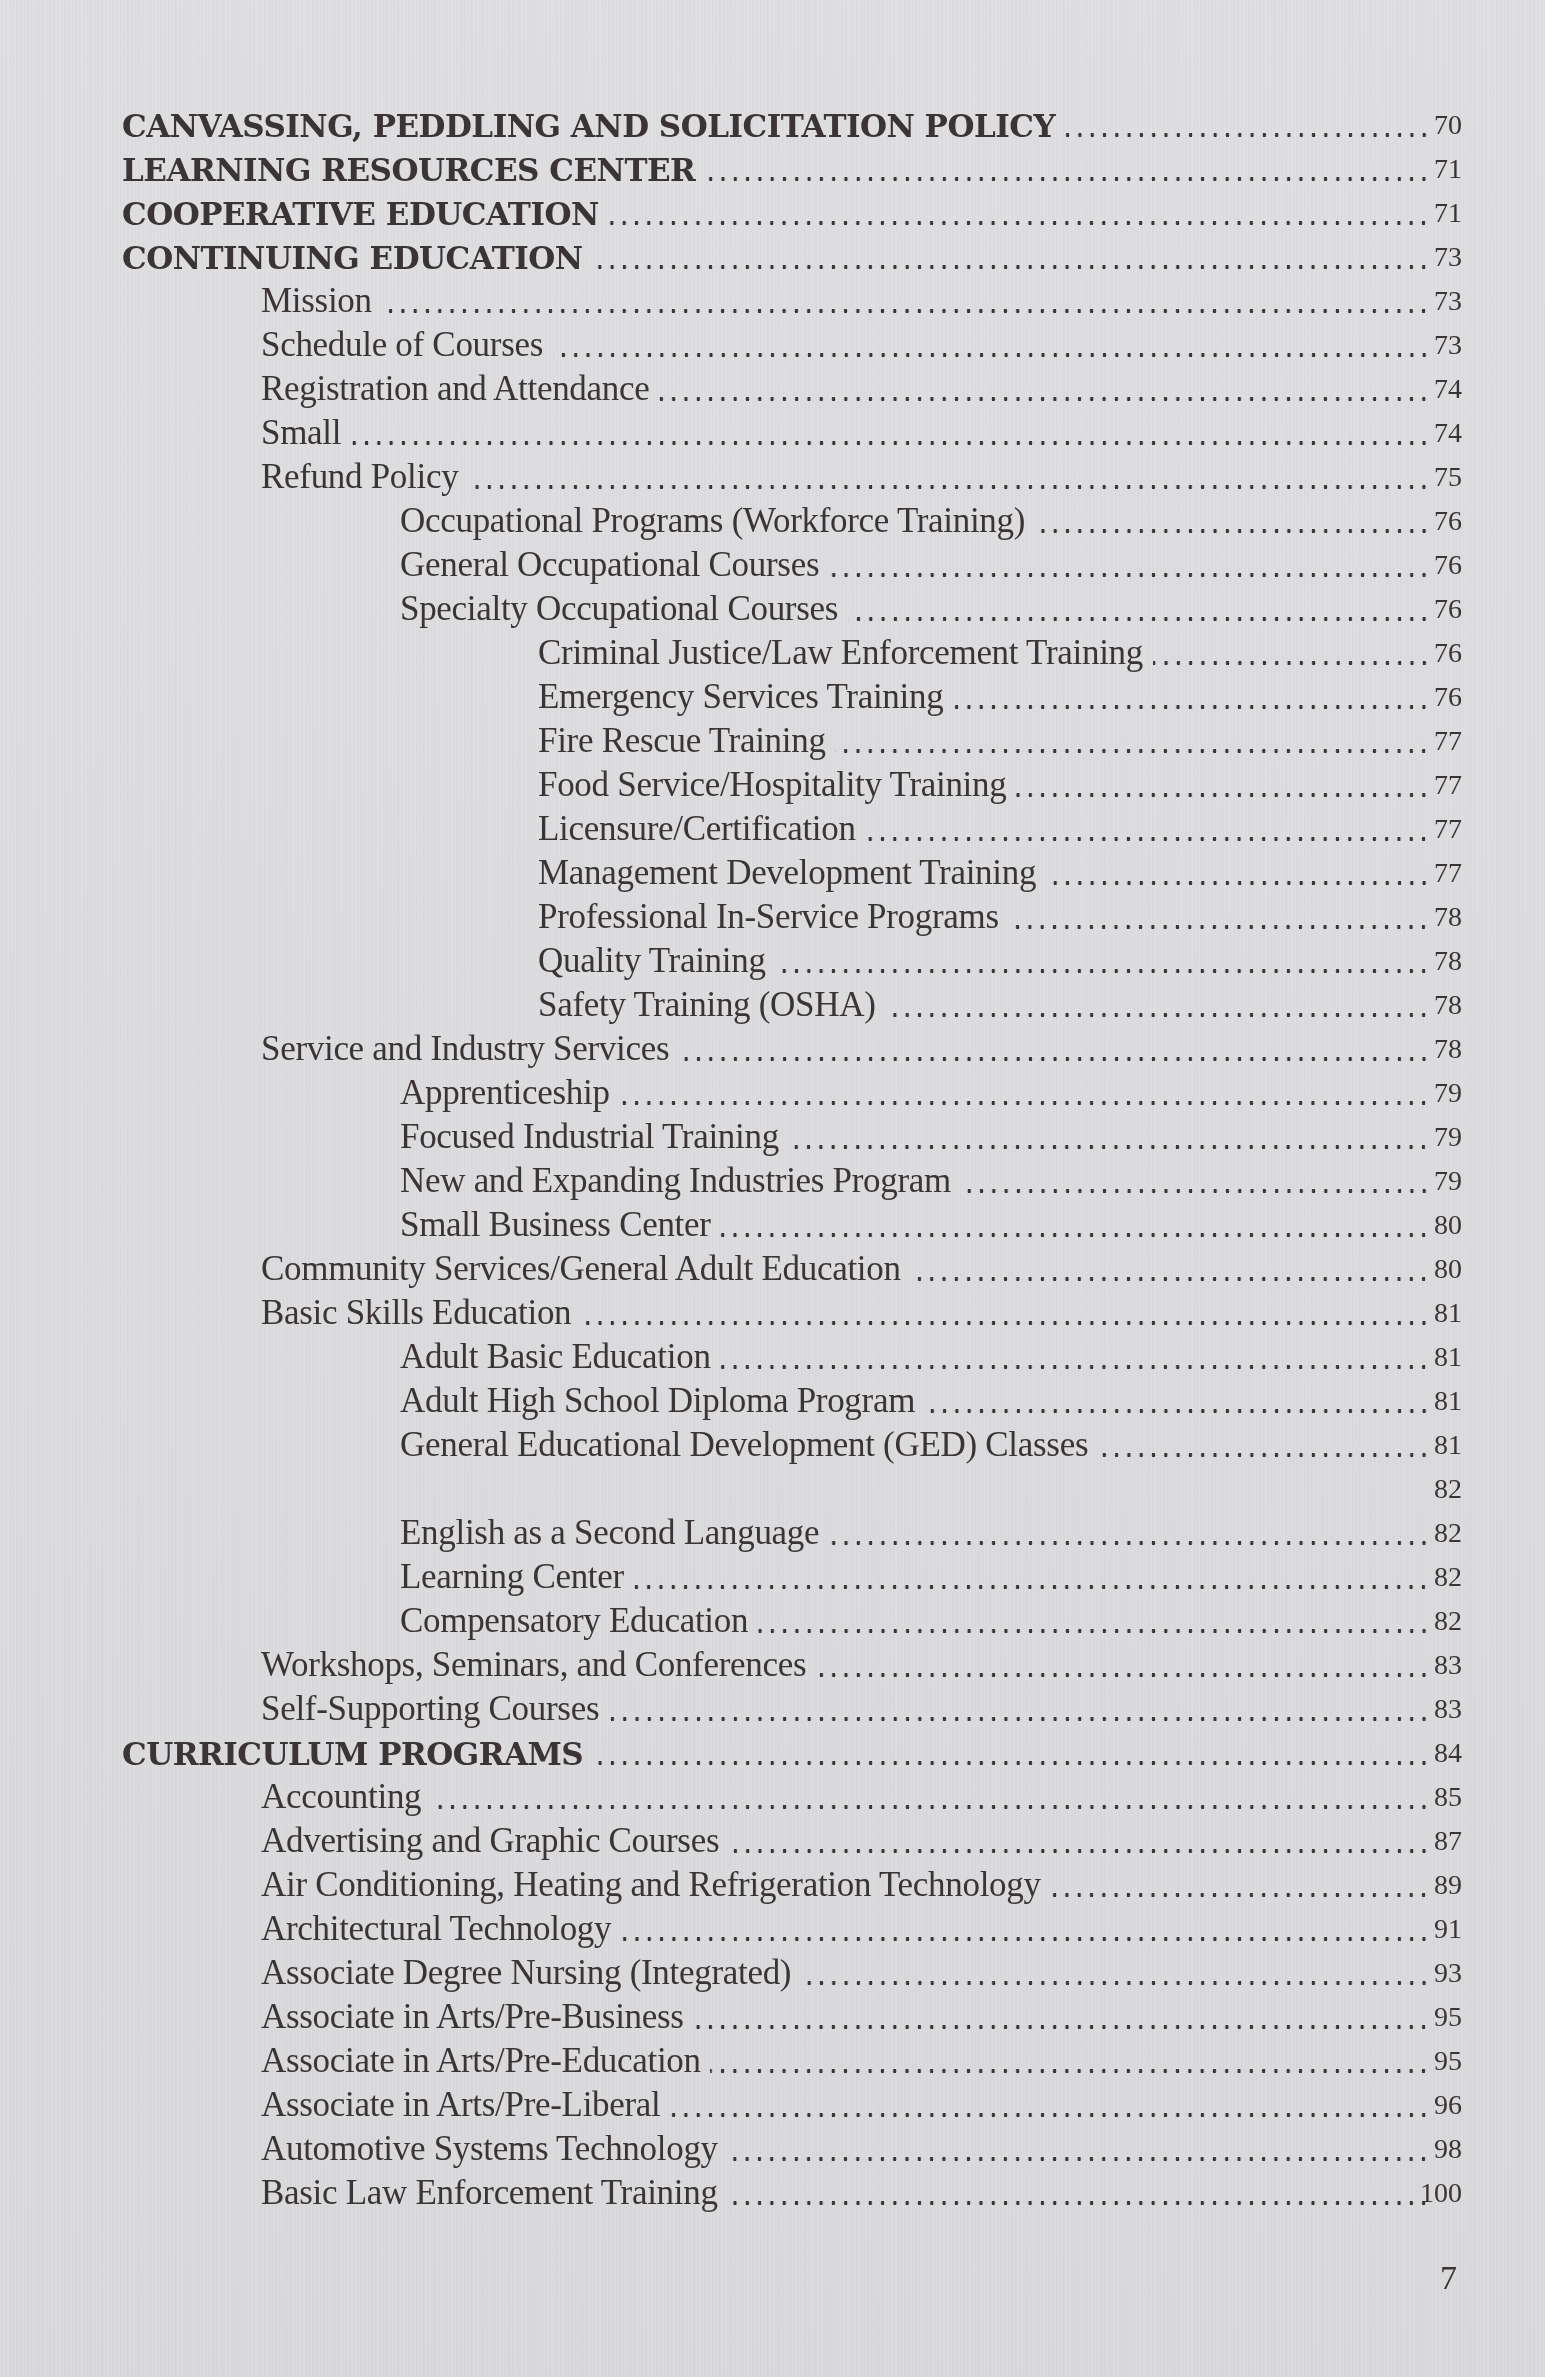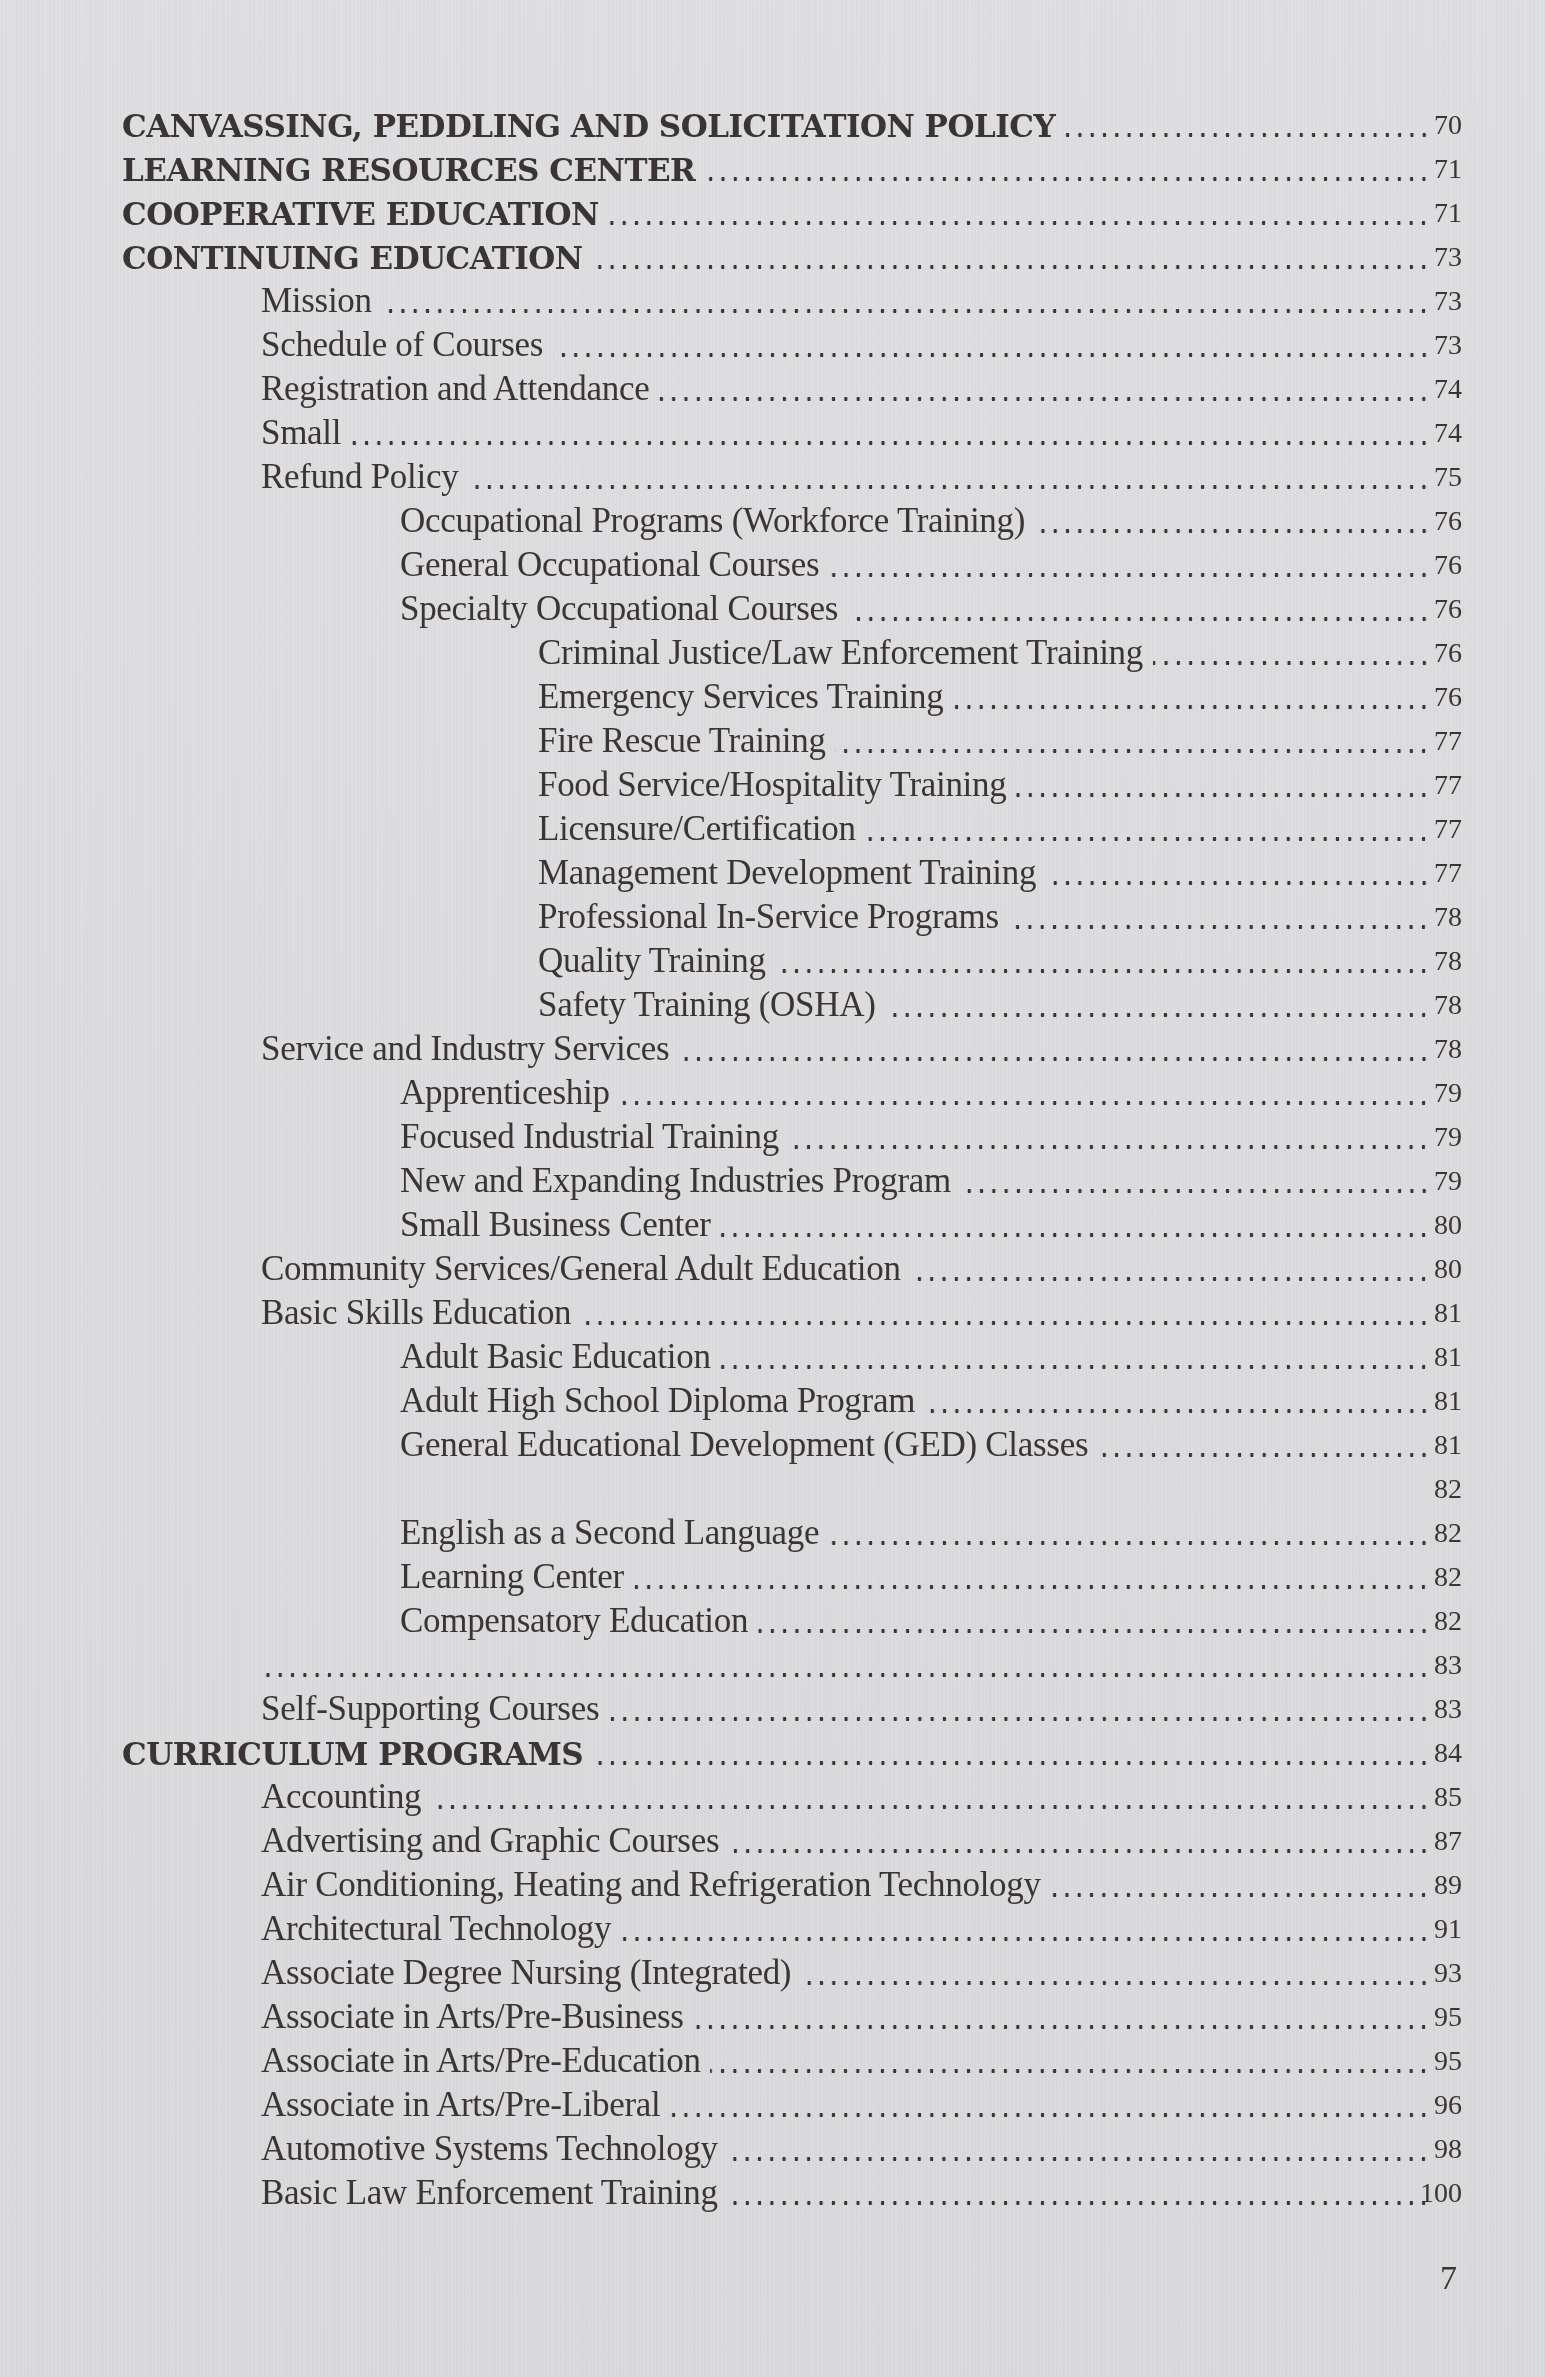--- a/index.html
+++ b/index.html
@@ -336,20 +336,21 @@
   </div>
     <div class="toc-row level-2">
     <div class="entry">
       <span class="title">Compensatory Education</span>
       <span class="leader"></span>
     </div>
     <span class="page">82</span>
   </div>
     <div class="toc-row level-1">
     <div class="entry">
+      <span class="title">Workshops, Seminars, and Conferences</span>
       <span class="leader"></span>
     </div>
     <span class="page">83</span>
   </div>
     <div class="toc-row level-1">
     <div class="entry">
       <span class="title">Self-Supporting Courses</span>
       <span class="leader"></span>
     </div>
     <span class="page">83</span>

